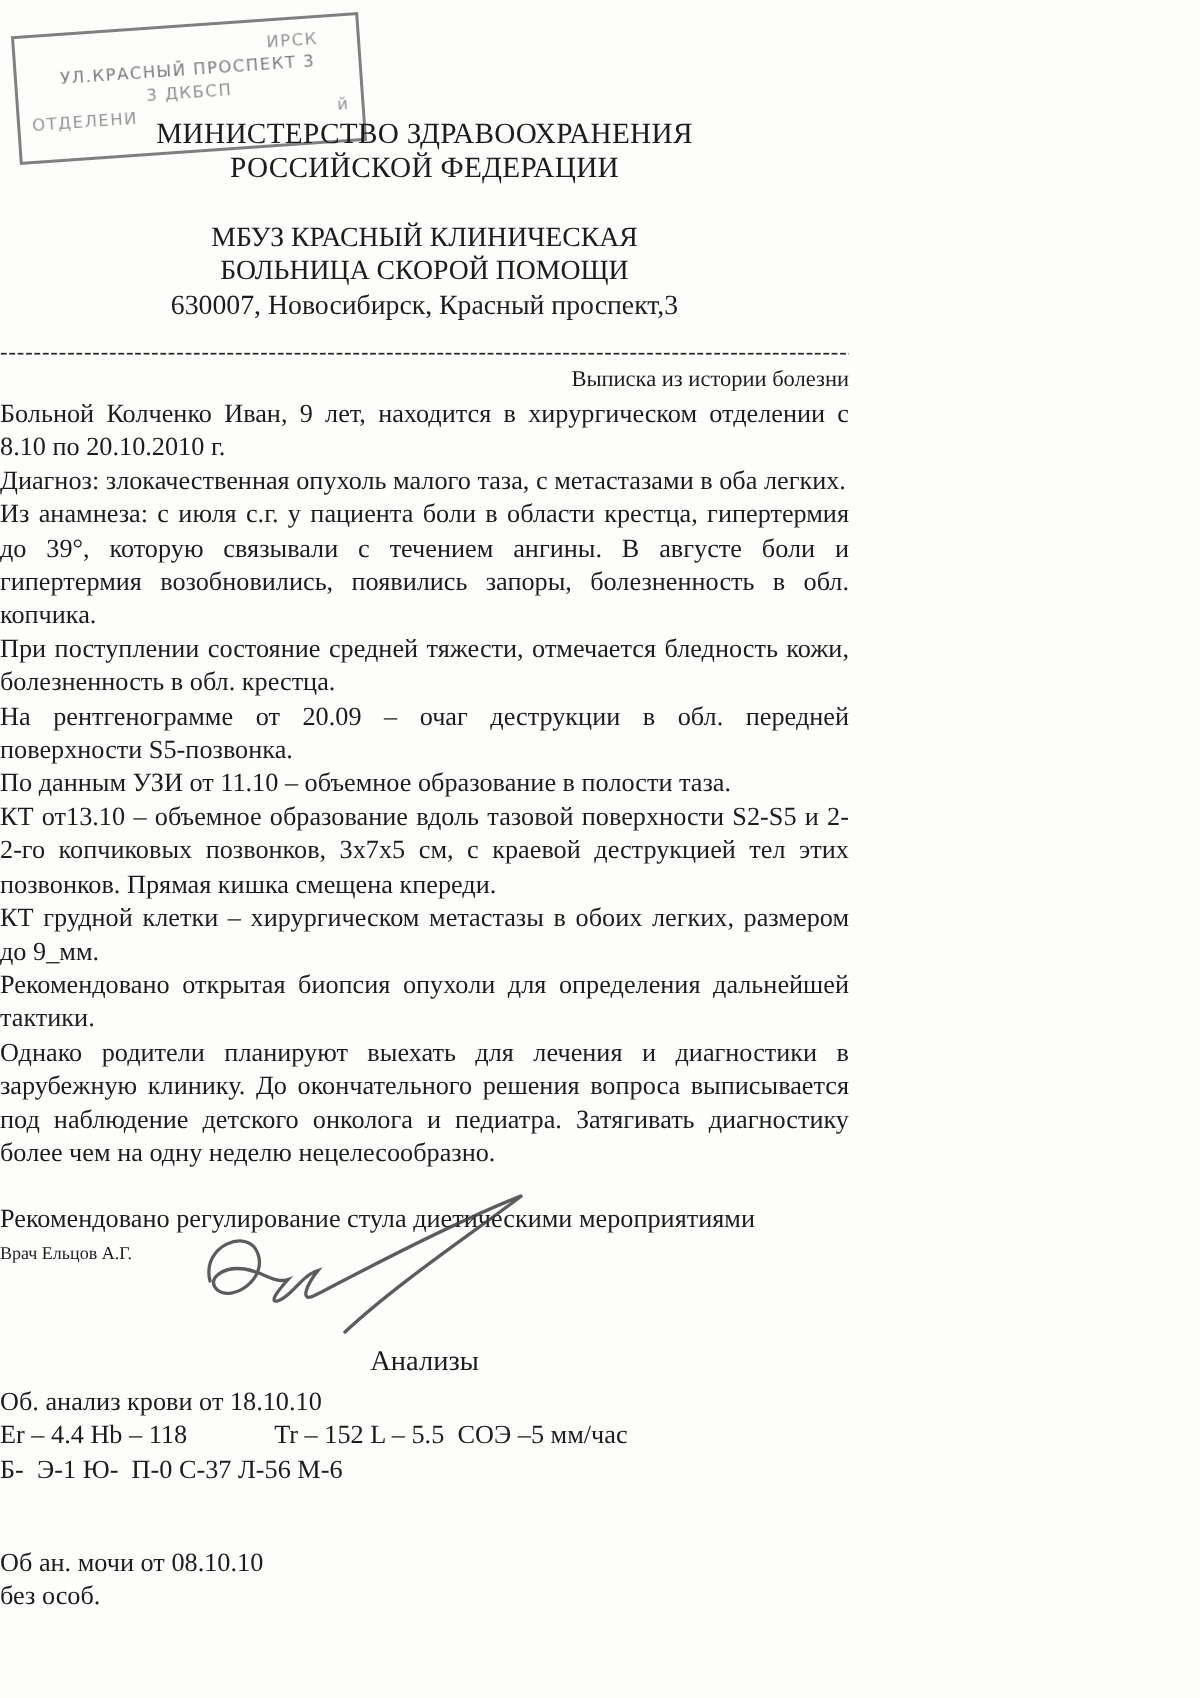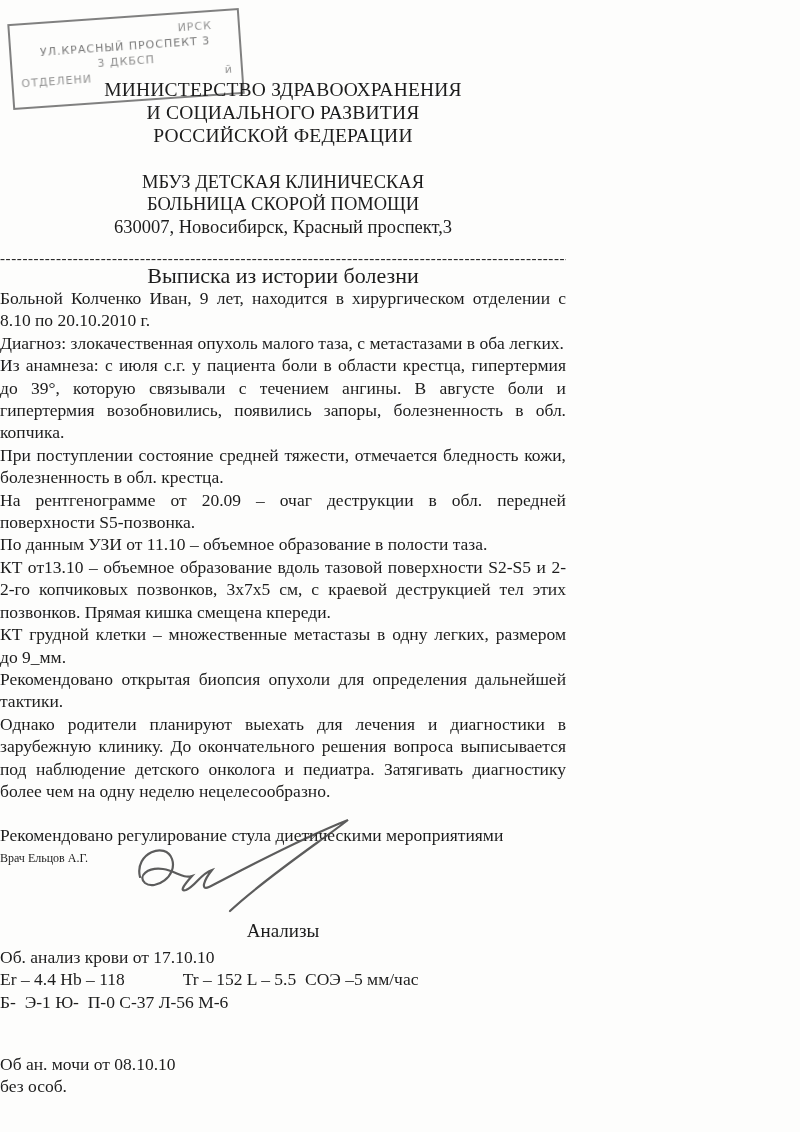--- a/index.html
+++ b/index.html
@@ -58,22 +58,22 @@
   .divider{
     margin-top:13px;
     font-size:15px;
     line-height:14px;
     letter-spacing:.6px;
     white-space:nowrap;
     overflow:hidden;
     color:#232323;
   }
   .doc-title{
-    text-align:center;
-    font-size:22px;
+    text-align:right;
+    font-size:15px;
     line-height:22px;
   }
   .body-text p{
     margin:0;
     font-size:17.5px;
     line-height:22.4px;
     text-align:justify;
   }
   .gap-line{height:22px;}
   .reco{margin:0;font-size:17.5px;line-height:22.4px;}
@@ -117,64 +117,63 @@
     <div class="stamp-line stamp-l4">
       <span>ОТДЕЛЕНИ</span>
       <span>й</span>
     </div>
   </div>
 
   <div class="content">
 
     <div class="ministry">
       <div>МИНИСТЕРСТВО ЗДРАВООХРАНЕНИЯ</div>
-      <div>И СОЦИАЛЬНОГО РАЗВИТИЯ</div>
       <div>РОССИЙСКОЙ ФЕДЕРАЦИИ</div>
     </div>
 
     <div class="hospital">
-      <div>МБУЗ ДЕТСКАЯ КЛИНИЧЕСКАЯ</div>
+      <div>МБУЗ КРАСНЫЙ КЛИНИЧЕСКАЯ</div>
       <div>БОЛЬНИЦА СКОРОЙ ПОМОЩИ</div>
       <div class="address">630007, Новосибирск, Красный проспект,3</div>
     </div>
 
     <div class="divider">--------------------------------------------------------------------------------------------------------</div>
 
     <div class="doc-title">Выписка из истории болезни</div>
 
     <div class="body-text">
       <p>Больной Колченко Иван, 9 лет, находится в  хирургическом отделении с 8.10 по 20.10.2010 г.</p>
       <p>Диагноз: злокачественная опухоль малого таза, с метастазами в оба легких.</p>
       <p>Из анамнеза: с июля с.г. у пациента боли в области крестца, гипертермия до 39°, которую связывали с течением ангины. В августе боли и гипертермия возобновились, появились запоры, болезненность в обл. копчика.</p>
       <p>При поступлении состояние средней тяжести, отмечается бледность кожи, болезненность в обл. крестца.</p>
       <p>На рентгенограмме от 20.09 – очаг деструкции в обл. передней поверхности S5-позвонка.</p>
       <p>По данным УЗИ от 11.10 – объемное образование в полости таза.</p>
       <p>КТ от13.10 – объемное образование вдоль тазовой поверхности S2-S5 и 2-2-го копчиковых позвонков, 3х7х5 см, с краевой деструкцией тел этих позвонков. Прямая кишка смещена кпереди.</p>
-      <p>КТ грудной клетки – множественные метастазы в одну легких, размером до 9_мм.</p>
+      <p>КТ грудной клетки – хирургическом метастазы в обоих легких, размером до 9_мм.</p>
       <p>Рекомендовано открытая биопсия опухоли для определения дальнейшей тактики.</p>
       <p>Однако родители планируют выехать для лечения и диагностики в зарубежную клинику. До окончательного решения вопроса выписывается под наблюдение детского онколога и педиатра. Затягивать диагностику более чем на одну неделю нецелесообразно.</p>
     </div>
 
     <div class="gap-line"></div>
 
     <p class="reco">Рекомендовано регулирование стула диетическими мероприятиями</p>
     <div class="sign-row">
       <span>Врач Ельцов А.Г.</span>
       <svg width="250" height="100" viewBox="0 0 250 100">
         <path d="M18,62 C12,38 44,26 50,44 C56,61 33,76 23,68 C15,61 26,52 41,54 C54,56 61,64 70,61
                  C62,70 57,77 64,75 C74,71 78,59 90,55 C82,65 78,76 87,72
                  C98,67 168,28 226,5
                  C196,28 142,64 108,96" fill="none" stroke="#3f3f3f" stroke-width="2.2" stroke-linecap="round" opacity="0.85"></path>
       </svg>
     </div>
 
     <div class="analyses-title">Анализы</div>
 
     <div class="an-block blood-top">
-      <p class="an-line">Об. анализ крови от 17.10.10</p>
+      <p class="an-line">Об. анализ крови от 18.10.10</p>
       <p class="an-line"><span>Er – 4.4 Hb – 118</span><span class="tab-gap">Tr – 152 L – 5.5  СОЭ –5 мм/час</span></p>
       <p class="an-line">Б-  Э-1 Ю-  П-0 С-37 Л-56 М-6</p>
     </div>
 
     <div class="an-block spaced">
       <p class="an-line">Об ан. мочи от 08.10.10</p>
       <p class="an-line">без особ.</p>
     </div>
 
   </div>

